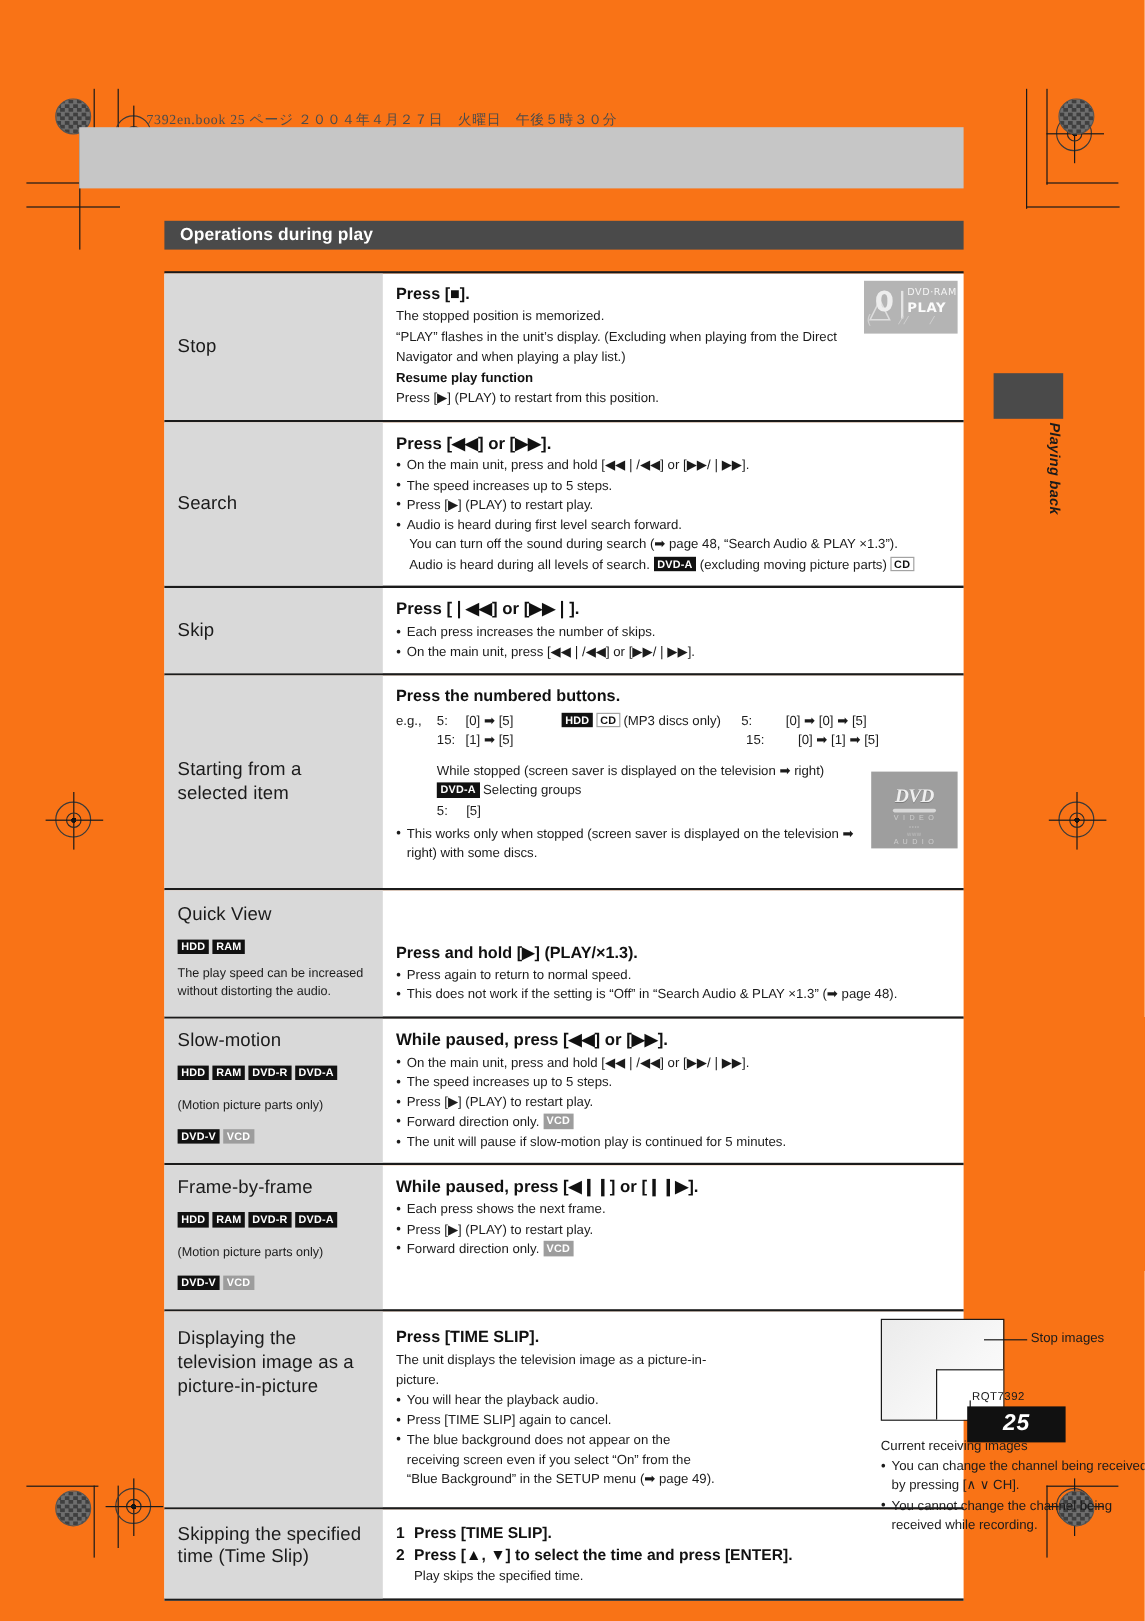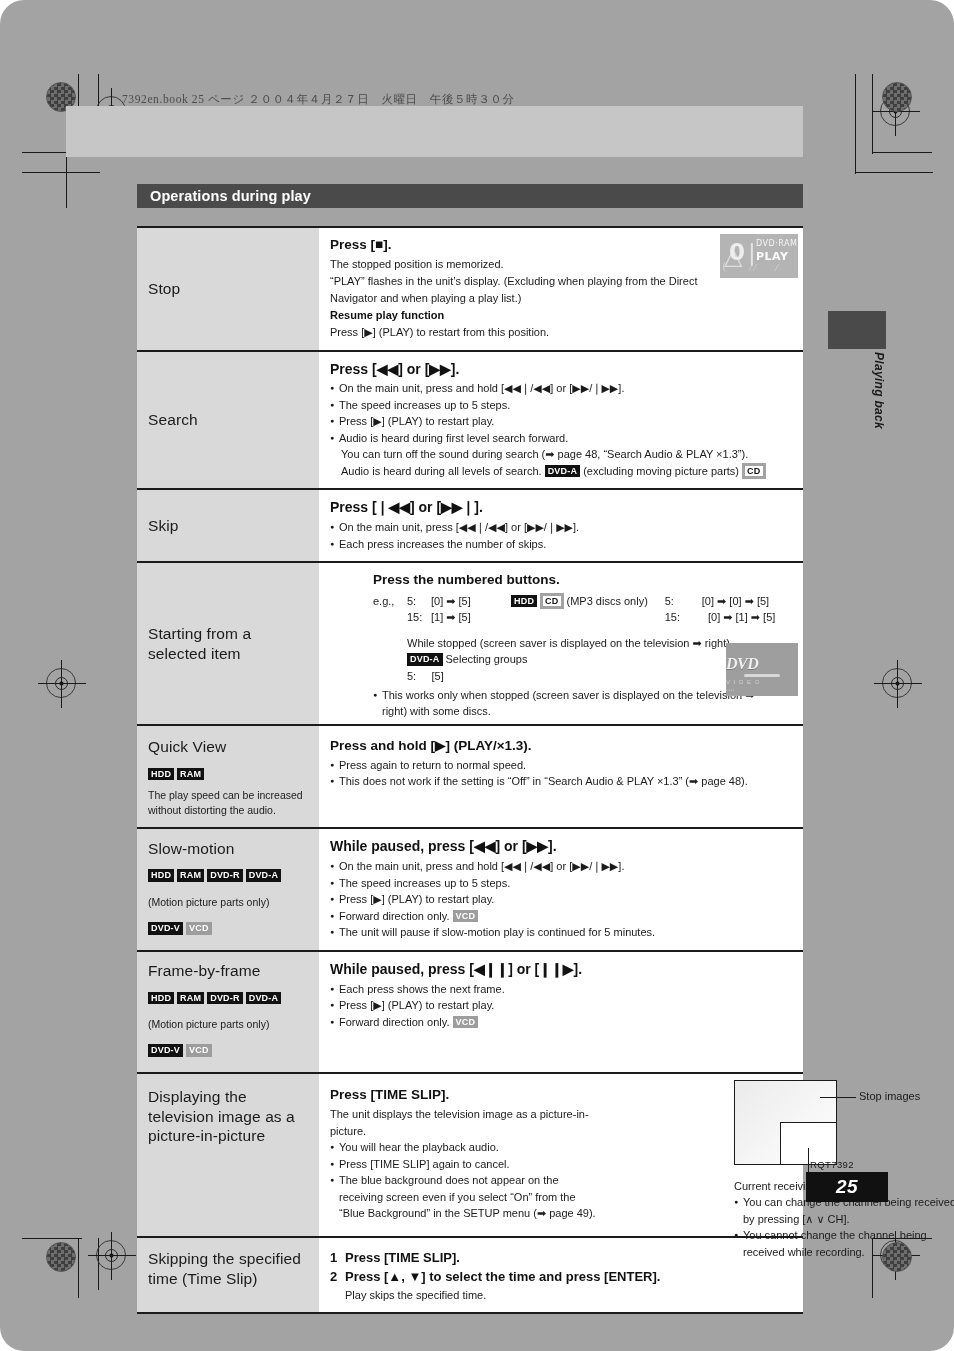--- a/index.html
+++ b/index.html
@@ -9,23 +9,22 @@
   }
   body {
     font-family: "Liberation Sans", sans-serif;
     color: #111;
     -webkit-font-smoothing: antialiased;
   }
   #page {
     position: relative;
     width: 954px;
     height: 1351px;
-    background: #a3a3a3;
+    background: #f97316;
     overflow: hidden;
-    border-radius: 24px;
   }
 
   
   .regline { position: absolute; background: #1a1a1a; }
   .reg-h { height: 1px; }
   .reg-v { width: 1px; }
 
   .target {
     position: absolute;
     width: 30px; height: 30px;
@@ -140,21 +139,21 @@
     font-weight: bold;
     letter-spacing: 0.2px;
     padding: 1px 3px 1px 3px;
     margin-right: 3px;
     vertical-align: 1px;
     line-height: 1.15;
     box-sizing: border-box;
   }
   .badge.dark { background: #111; color: #fff; }
   .badge.gray { background: #9d9d9d; color: #fff; }
-  .badge.outline { background: #fff; color: #111; border: 3px solid #a3a3a3; padding: 0 2px; }
+  .badge.outline { background: #fff; color: #111; border: 1px solid #a3a3a3; padding: 0 2px; }
 
   
   .lead {
     font-size: 13.5px;
     font-weight: bold;
     color: #111;
     line-height: 1.35;
     margin-bottom: 2px;
   }
   .lead.big { font-size: 14px; }
@@ -221,24 +220,24 @@
     overflow: hidden;
   }
   .fig-unitdisplay .seg {
     position: absolute;
     color: #f2f2f2;
     font-family: "DejaVu Sans", sans-serif;
   }
   .fig-dvdlogo {
     position: absolute;
     right: 5px; top: 4px;
-    width: 72px; height: 53px;
+    width: 72px; height: 64px;
     background: #9e9e9e;
     overflow: hidden;
-    text-align: left;
+    text-align: center;
   }
   .fig-dvdlogo .dvdword {
     margin-top: 12px;
     font-family: "Liberation Serif", serif;
     font-style: italic;
     font-weight: bold;
     font-size: 16px;
     color: #efefef;
     letter-spacing: -0.5px;
     text-shadow: 0 1px 0 #7a7a7a;
@@ -435,31 +434,31 @@
       </div>
     </div>
 
     <div class="row">
       <div class="label mid">
         <div class="opname">Skip</div>
       </div>
       <div class="body">
         <div class="lead big">Press [❘◀◀] or [▶▶❘].</div>
         <ul class="bullets">
+          <li>Each press increases the number of skips.</li>
           <li>On the main unit, press [◀◀❘/◀◀] or [▶▶/❘▶▶].</li>
-          <li>Each press increases the number of skips.</li>
         </ul>
       </div>
     </div>
 
     <div class="row">
       <div class="label mid">
         <div class="opname">Starting from a selected item</div>
       </div>
-      <div class="body" style="padding-bottom:4px;margin-left:43px;">
+      <div class="body" style="padding-bottom:20px;">
         <div class="lead">Press the numbered buttons.</div>
 
         <div class="eg" style="margin-top:3px;">
           <span class="c1">e.g.,</span><span class="c2">5:</span><span class="c3">[0] ➡ [5]</span><span class="badge dark">HDD</span><span class="badge outline">CD</span><span>(MP3 discs only)</span><span class="c4">5:</span><span style="display:inline-block; width:28px;"></span><span>[0] ➡ [0] ➡ [5]</span>
         </div>
         <div class="eg">
           <span class="c1"></span><span class="c2">15:</span><span class="c3">[1] ➡ [5]</span><span style="display:inline-block; width:143px;"></span><span class="c4">15:</span><span style="display:inline-block; width:28px;"></span><span>[0] ➡ [1] ➡ [5]</span>
         </div>
 
         <div class="indentblk">
@@ -486,21 +485,21 @@
     </div>
 
     <div class="row">
       <div class="label" style="padding-top:11px;">
         <div class="opname">Quick View</div>
         <div class="badges">
           <span class="badge dark">HDD</span><span class="badge dark">RAM</span>
         </div>
         <div class="labelnote">The play speed can be increased without distorting the audio.</div>
       </div>
-      <div class="body" style="padding-top:11px;">
+      <div class="body" style="padding-top:11px;margin-top:32px;">
         <div class="lead">Press and hold [▶] (PLAY/×1.3).</div>
         <ul class="bullets">
           <li>Press again to return to normal speed.</li>
           <li>This does not work if the setting is “Off” in “Search Audio &amp; PLAY ×1.3” (➡ page 48).</li>
         </ul>
       </div>
     </div>
 
     <div class="row">
       <div class="label mid">

